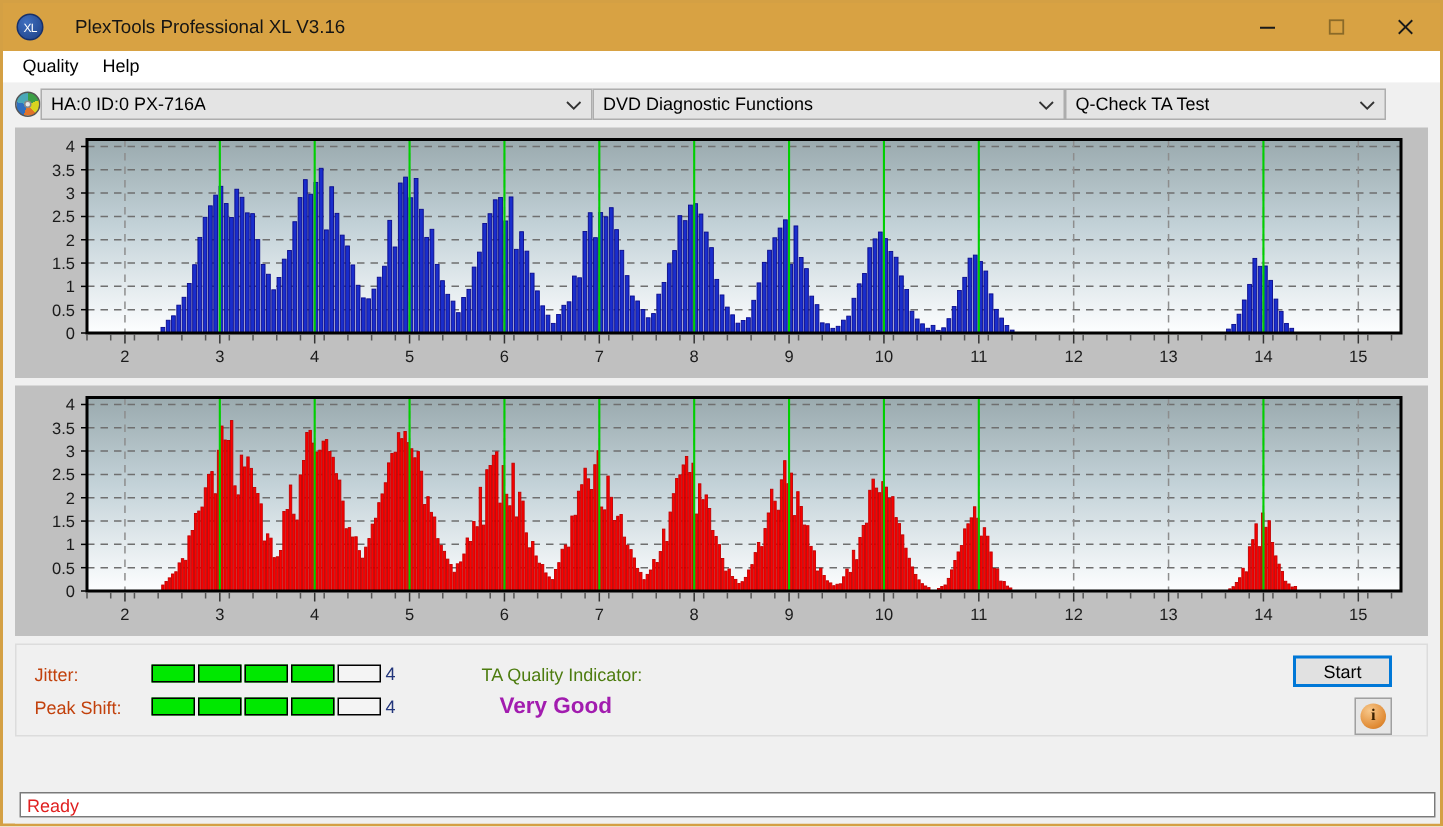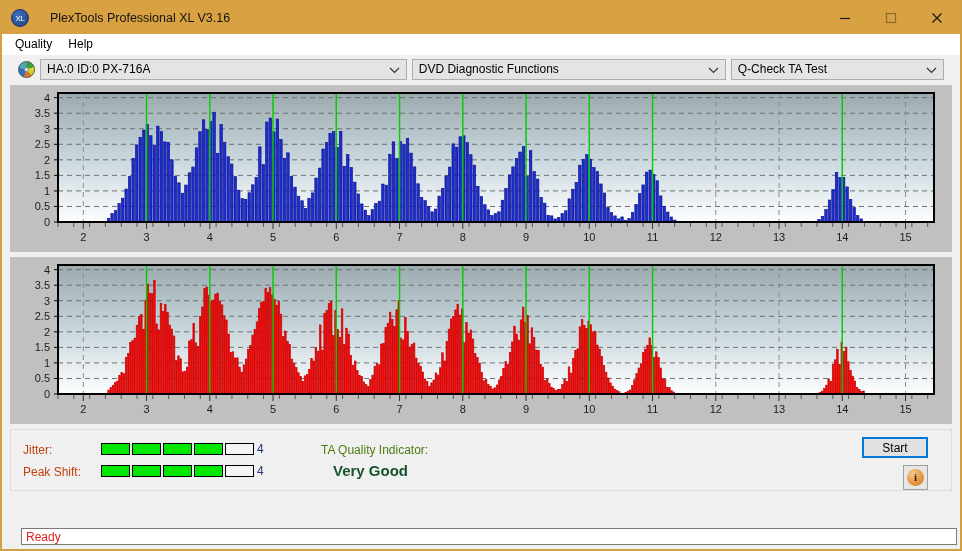--- a/index.html
+++ b/index.html
@@ -38,21 +38,21 @@
   
   #menubar{
     height:20px;background:#ffffff;display:flex;align-items:center;
     padding-left:6px;border-bottom:1px solid #ffffff;
   }
   .menuitem{padding:2px 9px 3px 7px;font-size:12px;color:#000;}
 
   
   #toolbar{
     height:28px;background:#f0f0f0;display:flex;align-items:center;
-    padding:0 16px;gap:5px;
+    padding:0 8px;
   }
   #disc-icon{
     width:17px;height:17px;border-radius:50%;flex:none;
     background:conic-gradient(#3c9f46 0deg 70deg,#d8d420 70deg 140deg,
                #e0732a 140deg 200deg,#2f6fc0 200deg 280deg,#4aa8b8 280deg 360deg);
     border:1px solid #555;box-sizing:border-box;position:relative;
   }
   #disc-icon::after{
     content:"";position:absolute;left:5px;top:5px;width:5px;height:5px;
     border-radius:50%;background:#e8e8e8;border:1px solid #888;box-sizing:border-box;
@@ -111,21 +111,21 @@
   }
   #info-glyph{
     width:17px;height:17px;border-radius:50%;
     background:radial-gradient(circle at 35% 28%,#f7c78a,#e08a33 70%,#c06a1c);
     color:#3a2000;font-size:11px;font-weight:bold;font-family:"Liberation Serif",serif;
     display:flex;align-items:center;justify-content:center;line-height:1;
   }
 
   
   #statusbar{
-    position:absolute;left:16px;right:0;bottom:0;height:24px;background:#f0f0f0;
+    position:absolute;left:8px;right:0;bottom:0;height:24px;background:#f0f0f0;
     display:flex;align-items:center;
   }
   #status-field{
     margin:2px 3px 3px 3px;flex:1;height:17px;background:#fff;
     border:1px solid #7a7a7a;box-sizing:border-box;
     display:flex;align-items:center;padding-left:4px;
     font-size:12px;color:#e02020;
   }
 </style>
 </head>
@@ -959,21 +959,21 @@
     <div class="meter" id="meter-peak">
         <div class="seg on" style="background: rgb(0, 232, 0);"></div>
         <div class="seg on" style="background: rgb(0, 232, 0);"></div>
         <div class="seg on" style="background: rgb(0, 232, 0);"></div>
         <div class="seg on" style="background: rgb(0, 232, 0);"></div>
         <div class="seg"></div>
       </div>
     <div class="meter-val" id="val-peak">4</div>
 
     <div id="ta-label">TA Quality Indicator:</div>
-    <div id="ta-value" style="color: #14532d;">Very Good</div>
+    <div id="ta-value" style="color: #a21caf;">Very Good</div>
 
     <div id="start-btn">Start</div>
     <div id="info-btn">
       <div id="info-glyph">i</div>
     </div>
   </div>
 
   <div id="statusbar">
     <div id="status-field">Ready</div>
   </div>

